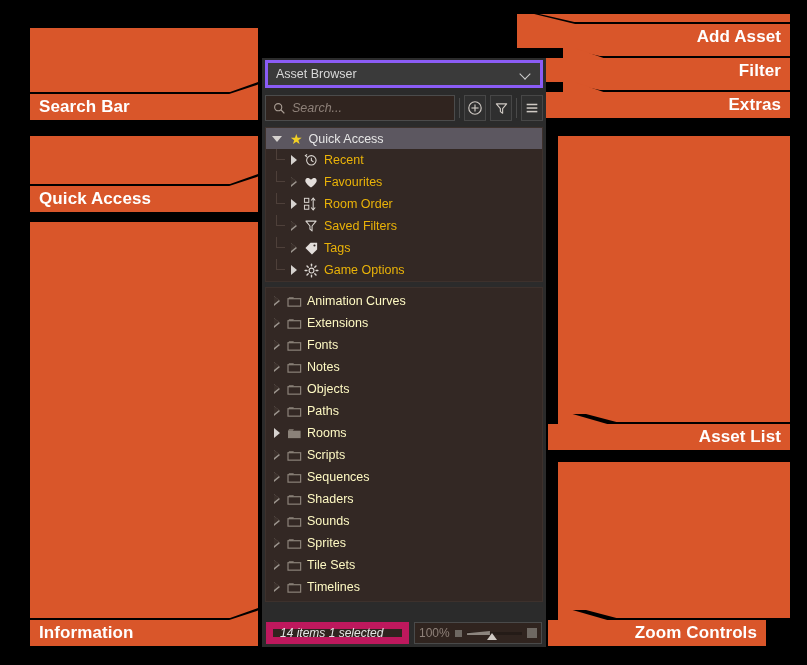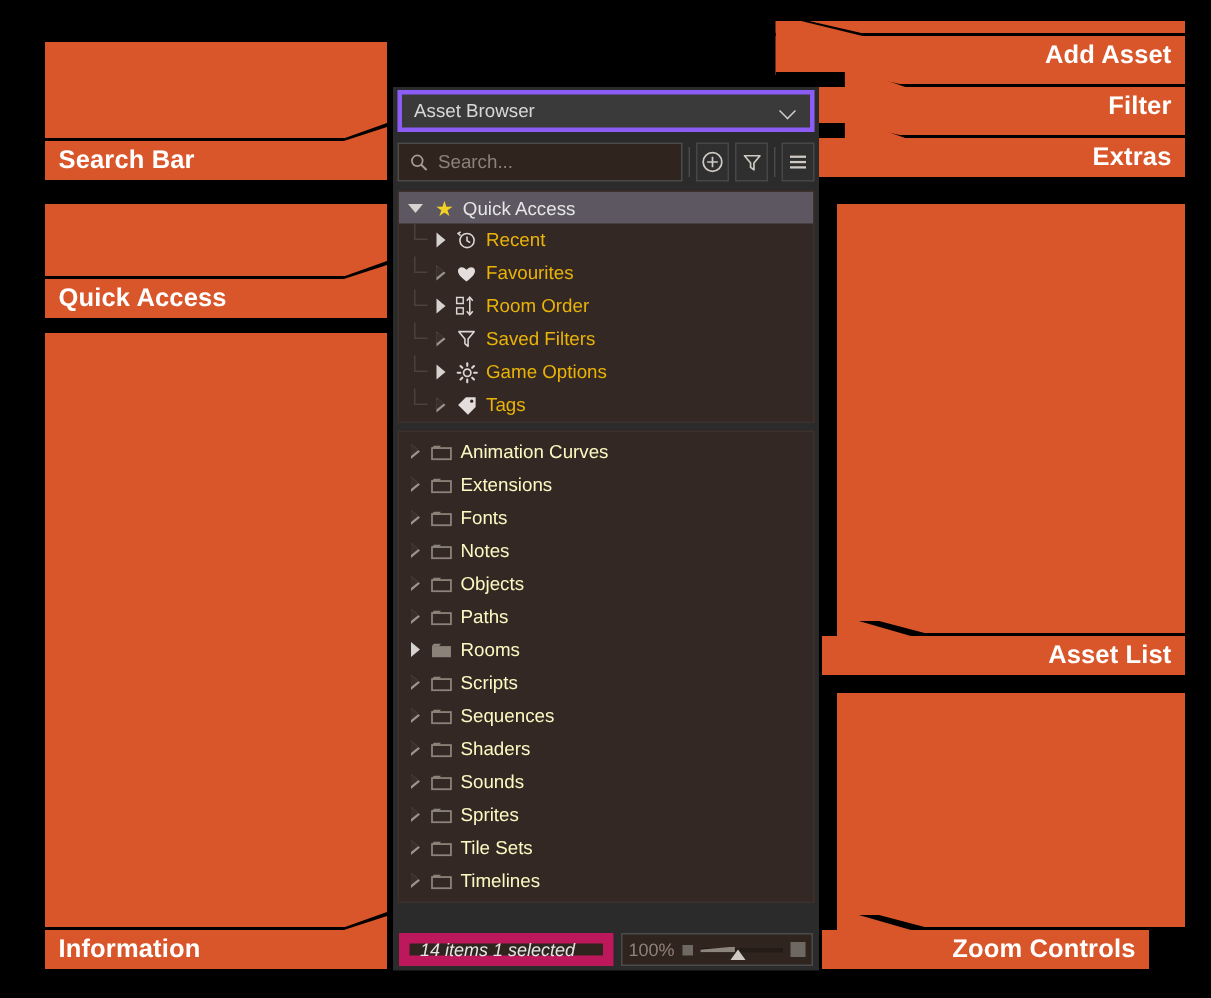--- a/index.html
+++ b/index.html
@@ -68,21 +68,21 @@
     display: flex; align-items: center;
     height: 30px; margin: 5px 3px 4px 3px; gap: 4px;
   }
   #searchbox {
     flex: 1; height: 26px;
     background: #30241f;
     border: 1px solid #4b4b4b;
     display: flex; align-items: center; gap: 6px;
     padding: 0 7px;
   }
-  #searchbox .ph { color: #8e8179; font-size: 12.5px; }
+  #searchbox .ph { color: #8e8179; font-size: 12.5px; font-style: italic; }
   .sep { width: 1px; height: 20px; background: #4a4a4a; }
   .tbtn {
     width: 22px; height: 26px;
     display: flex; align-items: center; justify-content: center;
     background: #2f2f2f; border: 1px solid #474747;
   }
 
   
   #quick {
     margin: 2px 3px 0 3px;
@@ -374,20 +374,35 @@
         <span class="tri hollow">
             <i></i>
             <u></u>
           </span>
         <span class="ticon">
           <svg width="14" height="14" viewBox="0 0 16 16">
             <path d="M2.2 2.4 H13.8 L9.2 8 V13.6 L6.8 11.6 V8 Z" fill="none" stroke="#dcd7d2" stroke-width="1.2" stroke-linejoin="round"></path>
           </svg>
         </span>
         <span class="tlabel">Saved Filters</span>
+      </div>
+
+      <div class="trow">
+        <span class="guide"></span>
+        <span class="tri hollow">
+            <i></i>
+            <u></u>
+          </span>
+        <span class="ticon">
+          <svg width="15" height="14" viewBox="0 0 16 15">
+            <path d="M1.5 7.5 L7 2 H14 V9 L8.5 14.5 Z" fill="#e3dedb"></path>
+            <circle cx="11.2" cy="4.8" r="1.15" fill="#332824"></circle>
+          </svg>
+        </span>
+        <span class="tlabel">Tags</span>
       </div>
 
       <div class="trow">
         <span class="guide"></span>
         <span class="tri"></span>
         <span class="ticon">
           <svg width="15" height="15" viewBox="0 0 16 16">
             <circle cx="8" cy="8" r="2.6" fill="none" stroke="#dcd7d2" stroke-width="1.2"></circle>
             <g stroke="#dcd7d2" stroke-width="1.5" stroke-linecap="round">
               <line x1="8" y1="1.2" x2="8" y2="3.1"></line>
@@ -396,35 +411,20 @@
                 <line x1="12.9" y1="8" x2="14.8" y2="8"></line>
               <line x1="3.2" y1="3.2" x2="4.5" y2="4.5"></line>
                 <line x1="11.5" y1="11.5" x2="12.8" y2="12.8"></line>
               <line x1="12.8" y1="3.2" x2="11.5" y2="4.5"></line>
                 <line x1="4.5" y1="11.5" x2="3.2" y2="12.8"></line>
             </g>
           </svg>
         </span>
         <span class="tlabel">Game Options</span>
       </div>
-
-      <div class="trow">
-        <span class="guide"></span>
-        <span class="tri hollow">
-            <i></i>
-            <u></u>
-          </span>
-        <span class="ticon">
-          <svg width="15" height="14" viewBox="0 0 16 15">
-            <path d="M1.5 7.5 L7 2 H14 V9 L8.5 14.5 Z" fill="#e3dedb"></path>
-            <circle cx="11.2" cy="4.8" r="1.15" fill="#332824"></circle>
-          </svg>
-        </span>
-        <span class="tlabel">Tags</span>
-      </div>
     </div>
 
     <div id="folders">
       <div class="trow">
         <span class="tri hollow">
             <i></i>
             <u></u>
           </span>
         <span class="ticon">
           <svg width="15" height="13" viewBox="0 0 16 14">

